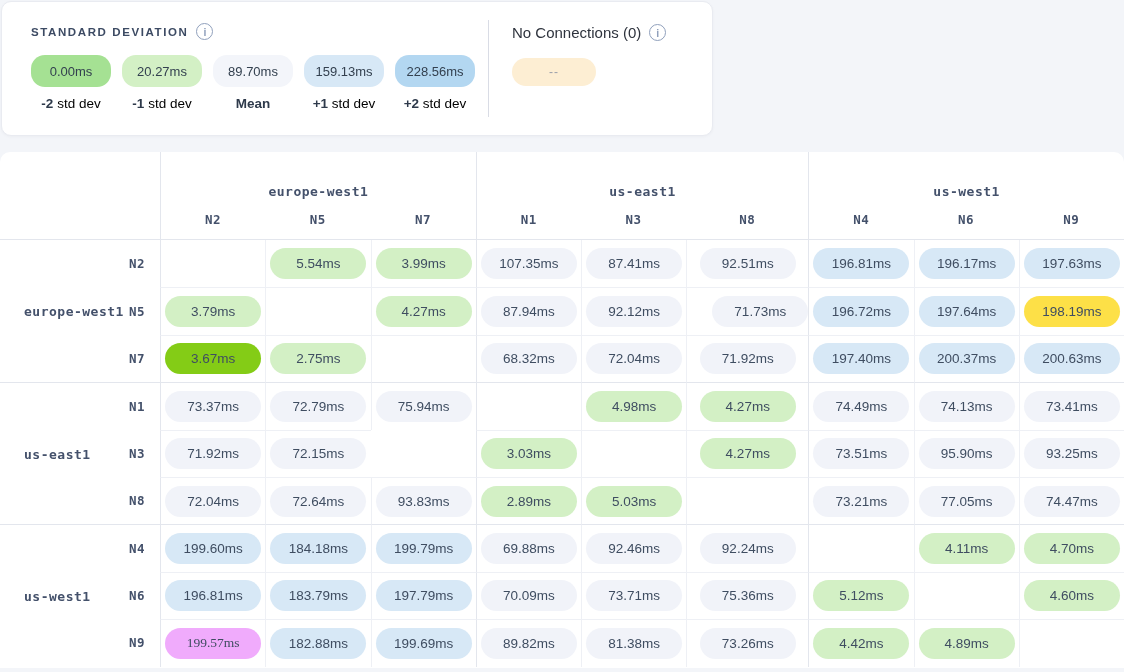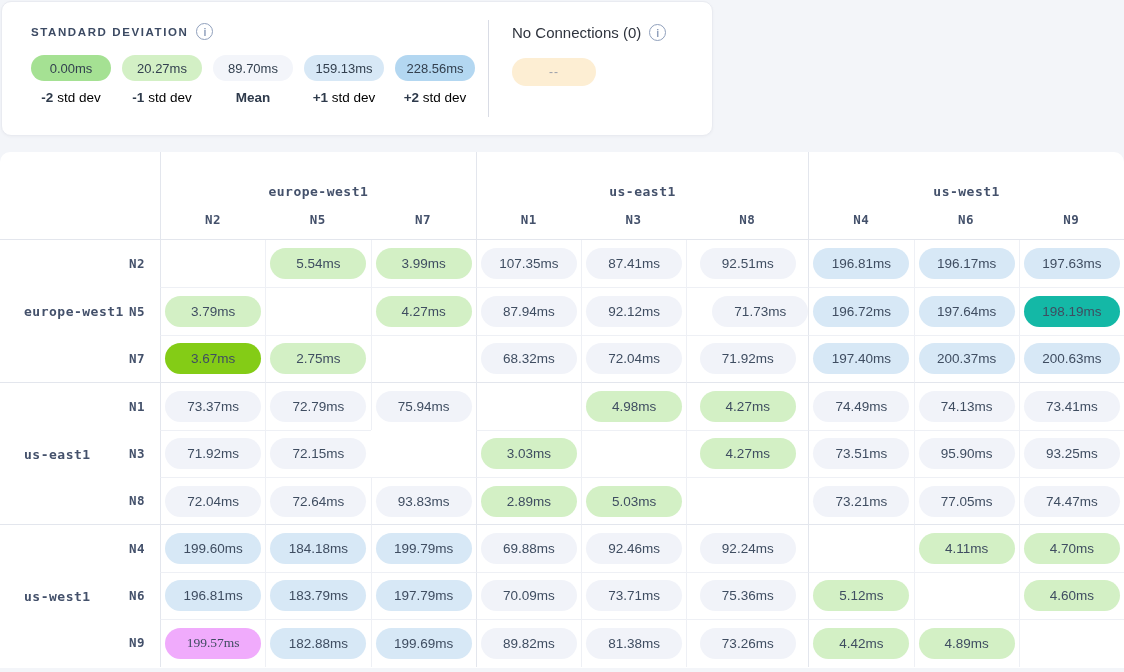--- a/index.html
+++ b/index.html
@@ -29,21 +29,21 @@
     color: #3c4a63; text-transform: uppercase;
   }
   .info-icon {
     width: 17px; height: 17px; border: 1.5px solid #90a0bc; border-radius: 50%;
     color: #90a0bc; font-size: 10.5px; font-weight: bold;
     display: inline-flex; align-items: center; justify-content: center;
     flex: 0 0 auto; cursor: pointer;
   }
   .legend-pills { display: flex; gap: 11px; margin-bottom: 9px; }
   .legend-pill {
-    width: 80px; height: 26px; border-radius: 14px;
+    width: 80px; height: 32px; border-radius: 14px;
     display: flex; align-items: center; justify-content: center;
     font-size: 13px; color: #33404f;
   }
   .legend-labels { display: flex; gap: 11px; }
   .legend-label { width: 80px; text-align: center; font-size: 13.5px; white-space: nowrap; }
   .legend-label b { color: #2e3a4b; font-weight: bold; }
   .legend-label .muted { color: #000000; }
 
   .v-divider { width: 1px; background: #d9dce5; margin: 18px 0; }
 
@@ -211,21 +211,21 @@
       <div class="cell lb rt" style="grid-area: 4 / 7; padding-left: 25px;">
         <div class="pill" style="background: rgb(241, 243, 249);">71.73ms</div>
       </div>
       <div class="cell gd rt" style="grid-area: 4 / 8;">
         <div class="pill" style="background: rgb(215, 232, 246);">196.72ms</div>
       </div>
       <div class="cell lb rt" style="grid-area: 4 / 9;">
         <div class="pill" style="background: rgb(215, 232, 246);">197.64ms</div>
       </div>
       <div class="cell lb rt" style="grid-area: 4 / 10;">
-        <div class="pill" style="background: #14b8a6;">198.19ms</div>
+        <div class="pill" style="background: #fde047;">198.19ms</div>
       </div>
       <div class="cell gd rt" style="grid-area: 5 / 2;">
         <div class="pill" style="background: #84cc16;">3.67ms</div>
       </div>
       <div class="cell lb rt" style="grid-area: 5 / 3;">
         <div class="pill" style="background: rgb(211, 240, 197);">2.75ms</div>
       </div>
       <div class="cell lb rt" style="grid-area: 5 / 4;"></div>
       <div class="cell gd rt" style="grid-area: 5 / 5;">
         <div class="pill" style="background: rgb(241, 243, 249);">68.32ms</div>

